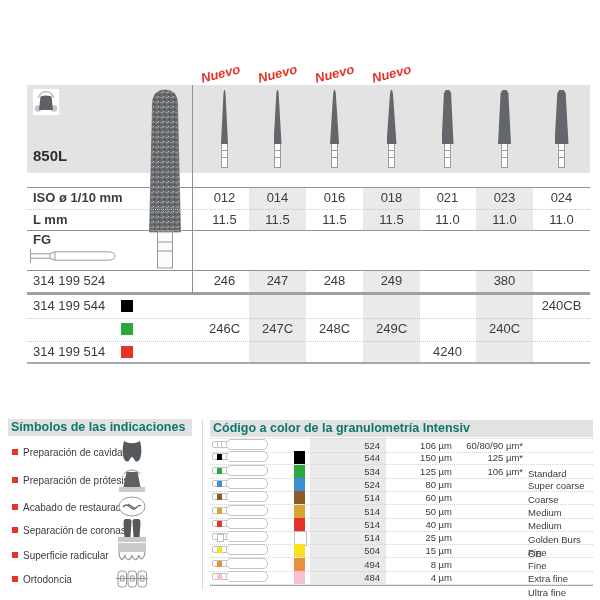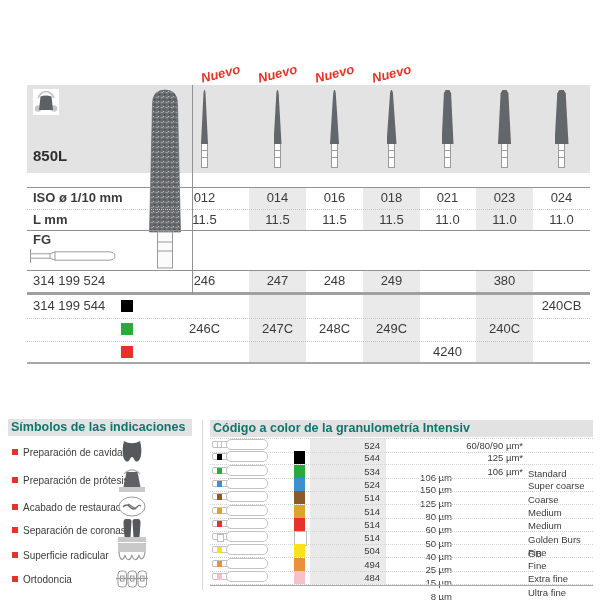--- a/index.html
+++ b/index.html
@@ -20,21 +20,21 @@
   .hline.end{border-top:2px solid #a8a8a8;}
   .vline{left:192px;top:85px;width:0;height:209px;border-left:1px solid #929292;}
 
   .rowlab{left:33px;width:150px;font-size:13px;font-weight:bold;}
   .lab-iso{top:187px;height:22px;line-height:22px;}
   .lab-len{top:209px;height:21px;line-height:21px;}
   .lab-fg{top:231px;height:18px;line-height:18px;font-weight:bold;}
   .code850{left:33px;top:147px;font-size:15px;font-weight:bold;color:#2f2f2f;}
 
   .cell{width:57px;text-align:center;font-size:13px;}
-  .c1{left:176px;} .c2{left:249px;} .c3{left:306px;} .c4{left:363px;}
+  .c1{left:196px;} .c2{left:249px;} .c3{left:306px;} .c4{left:363px;}
   .c5{left:419px;} .c6{left:476px;} .c7{left:533px;}
   .riso{top:187px;height:22px;line-height:22px;}
   .rlen{top:209px;height:21px;line-height:21px;}
   .ro0{top:270px;height:22px;line-height:22px;}
   .ro1{top:295px;height:22px;line-height:22px;}
   .ro2{top:318px;height:22px;line-height:22px;}
   .ro3{top:341px;height:21px;line-height:21px;}
   .ref{left:33px;width:130px;font-size:13px;}
   .osq{width:12px;height:12px;left:121px;}
   .q1{top:300px;} .q2{top:323px;} .q3{top:346px;}
@@ -65,21 +65,21 @@
   .sitem .bullet{width:6px;height:6px;flex:0 0 auto;}
   .sicon{left:116px;width:32px;height:28px;}
   .vdiv{left:202px;top:420px;width:0;height:170px;border-left:1px solid #d8d8d8;}
 
   
   .gstripe{left:310px;top:438px;width:76px;height:146px;background:#eaeaea;}
   .grow{left:210px;width:383px;height:13.3px;border-bottom:1px dotted #d2d2d2;font-size:9.5px;}
   .grow.first{border-top:1px dotted #d2d2d2;}
   .grow > span{position:absolute;top:0;height:13px;line-height:13.5px;}
   .gcode{left:100px;width:70px;text-align:right;}
-  .ggrain{left:180px;width:62px;text-align:right;margin-top:32px;}
+  .ggrain{left:180px;width:62px;text-align:right;}
   .galt{left:245px;width:68px;text-align:right;}
   .gname{left:318px;width:65px;text-align:left;margin-top:28px;}
   .gsq{left:84px;top:1px;width:11px;height:11px;}
   .gbur{left:2px;top:1.5px;width:56px;height:10px;}
   .gb-shank{position:absolute;left:0;top:2px;width:16px;height:5px;border:1px solid #c2c2c2;border-radius:2px;background:#fff;}
   .gb-head{position:absolute;left:14px;top:0;width:40px;height:9px;border:1px solid #c2c2c2;border-radius:5px;background:#fff;}
   .gb-band{position:absolute;left:5px;top:2.5px;width:5px;height:6px;}
   .gb-band.ticks{background:repeating-linear-gradient(90deg,#c2c2c2 0 1px,transparent 1px 4px);}
   .gbottom{left:210px;top:585px;width:383px;height:0;border-top:1px solid #a8a8a8;}
 </style>
@@ -188,20 +188,21 @@
   <span class="abs cell c1 rlen">11.5</span>
   <span class="abs cell c2 rlen">11.5</span>
   <span class="abs cell c3 rlen">11.5</span>
   <span class="abs cell c4 rlen">11.5</span>
   <span class="abs cell c5 rlen">11.0</span>
   <span class="abs cell c6 rlen">11.0</span>
   <span class="abs cell c7 rlen">11.0</span>
 
   <span class="abs ref ro0">314 199 524</span>
   <span class="abs ref ro1">314 199 544</span>
+  <span class="abs ref ro3">314 199 514</span>
   <span class="abs osq q1" style="background-color: rgb(0, 0, 0);"></span>
   <span class="abs osq q2" style="background-color: rgb(42, 170, 60);"></span>
   <span class="abs osq q3" style="background-color: rgb(230, 51, 42);"></span>
 
   <span class="abs cell c1 ro0">246</span>
   <span class="abs cell c2 ro0">247</span>
   <span class="abs cell c3 ro0">248</span>
   <span class="abs cell c4 ro0">249</span>
   <span class="abs cell c5 ro0"></span>
   <span class="abs cell c6 ro0">380</span>

